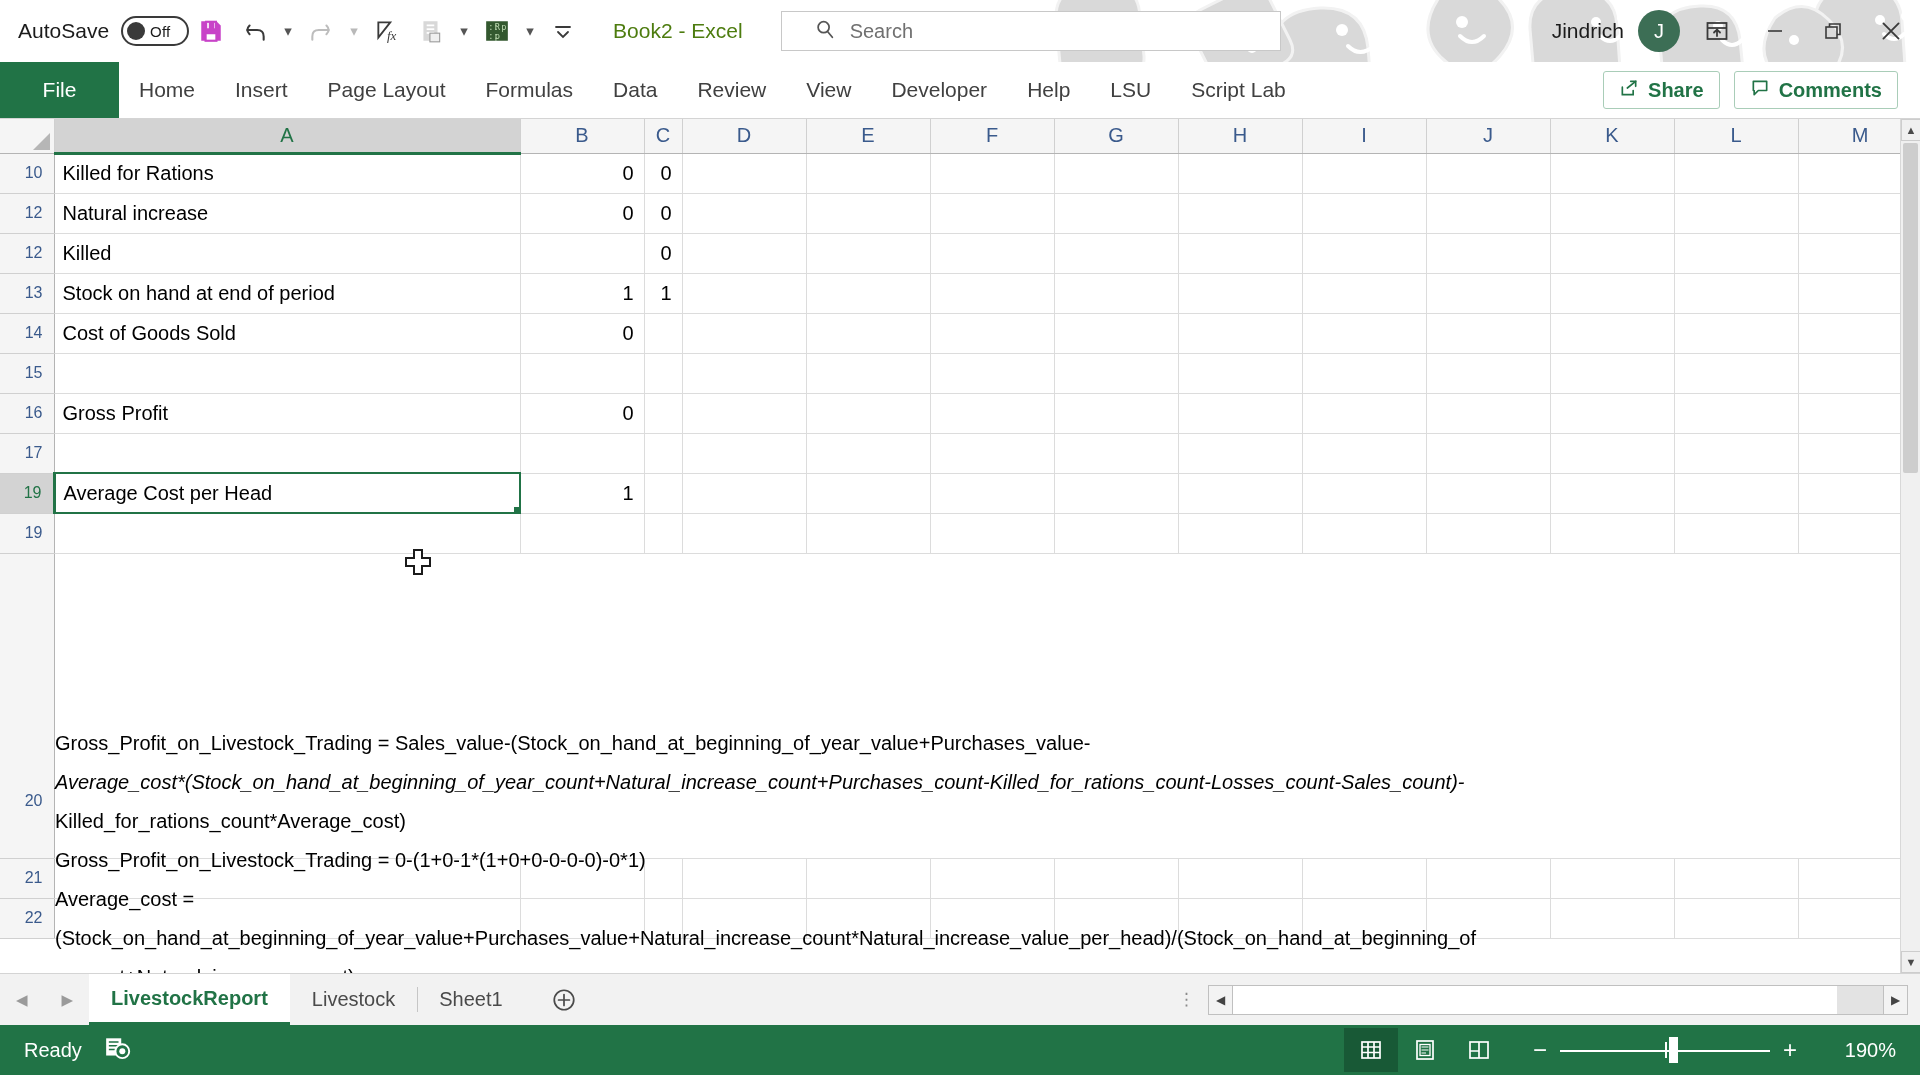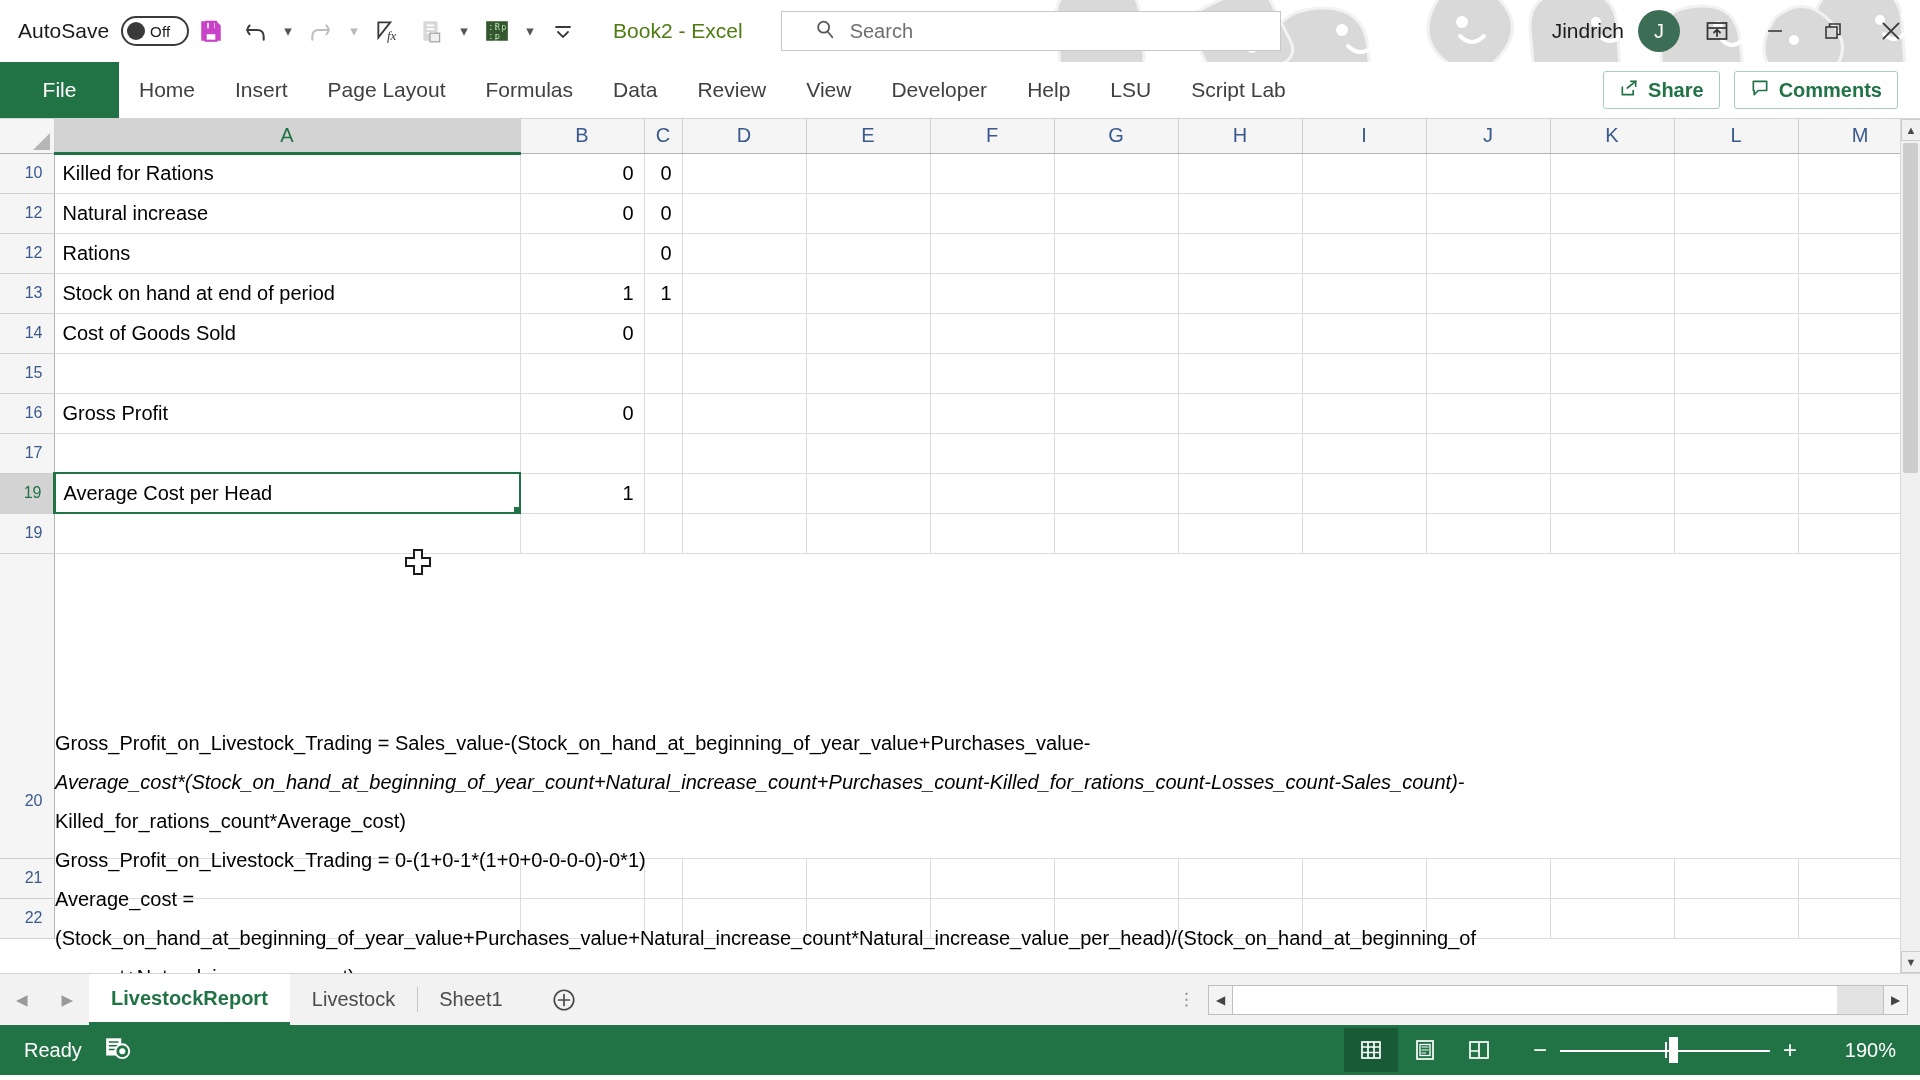--- a/index.html
+++ b/index.html
@@ -645,21 +645,21 @@
           <td class="cell"></td>
       <td class="cell"></td>
           <td class="cell"></td>
       <td class="cell"></td>
           <td class="cell"></td>
       <td class="cell"></td>
           <td class="cell"></td>
     </tr>
     <tr>
       <td class="rowhead">12</td>
-      <td class="cell">Rations</td>
+      <td class="cell">Killed</td>
       <td class="cell num"></td>
       <td class="cell num">0</td>
       <td class="cell"></td>
           <td class="cell"></td>
       <td class="cell"></td>
           <td class="cell"></td>
       <td class="cell"></td>
           <td class="cell"></td>
       <td class="cell"></td>
           <td class="cell"></td>

